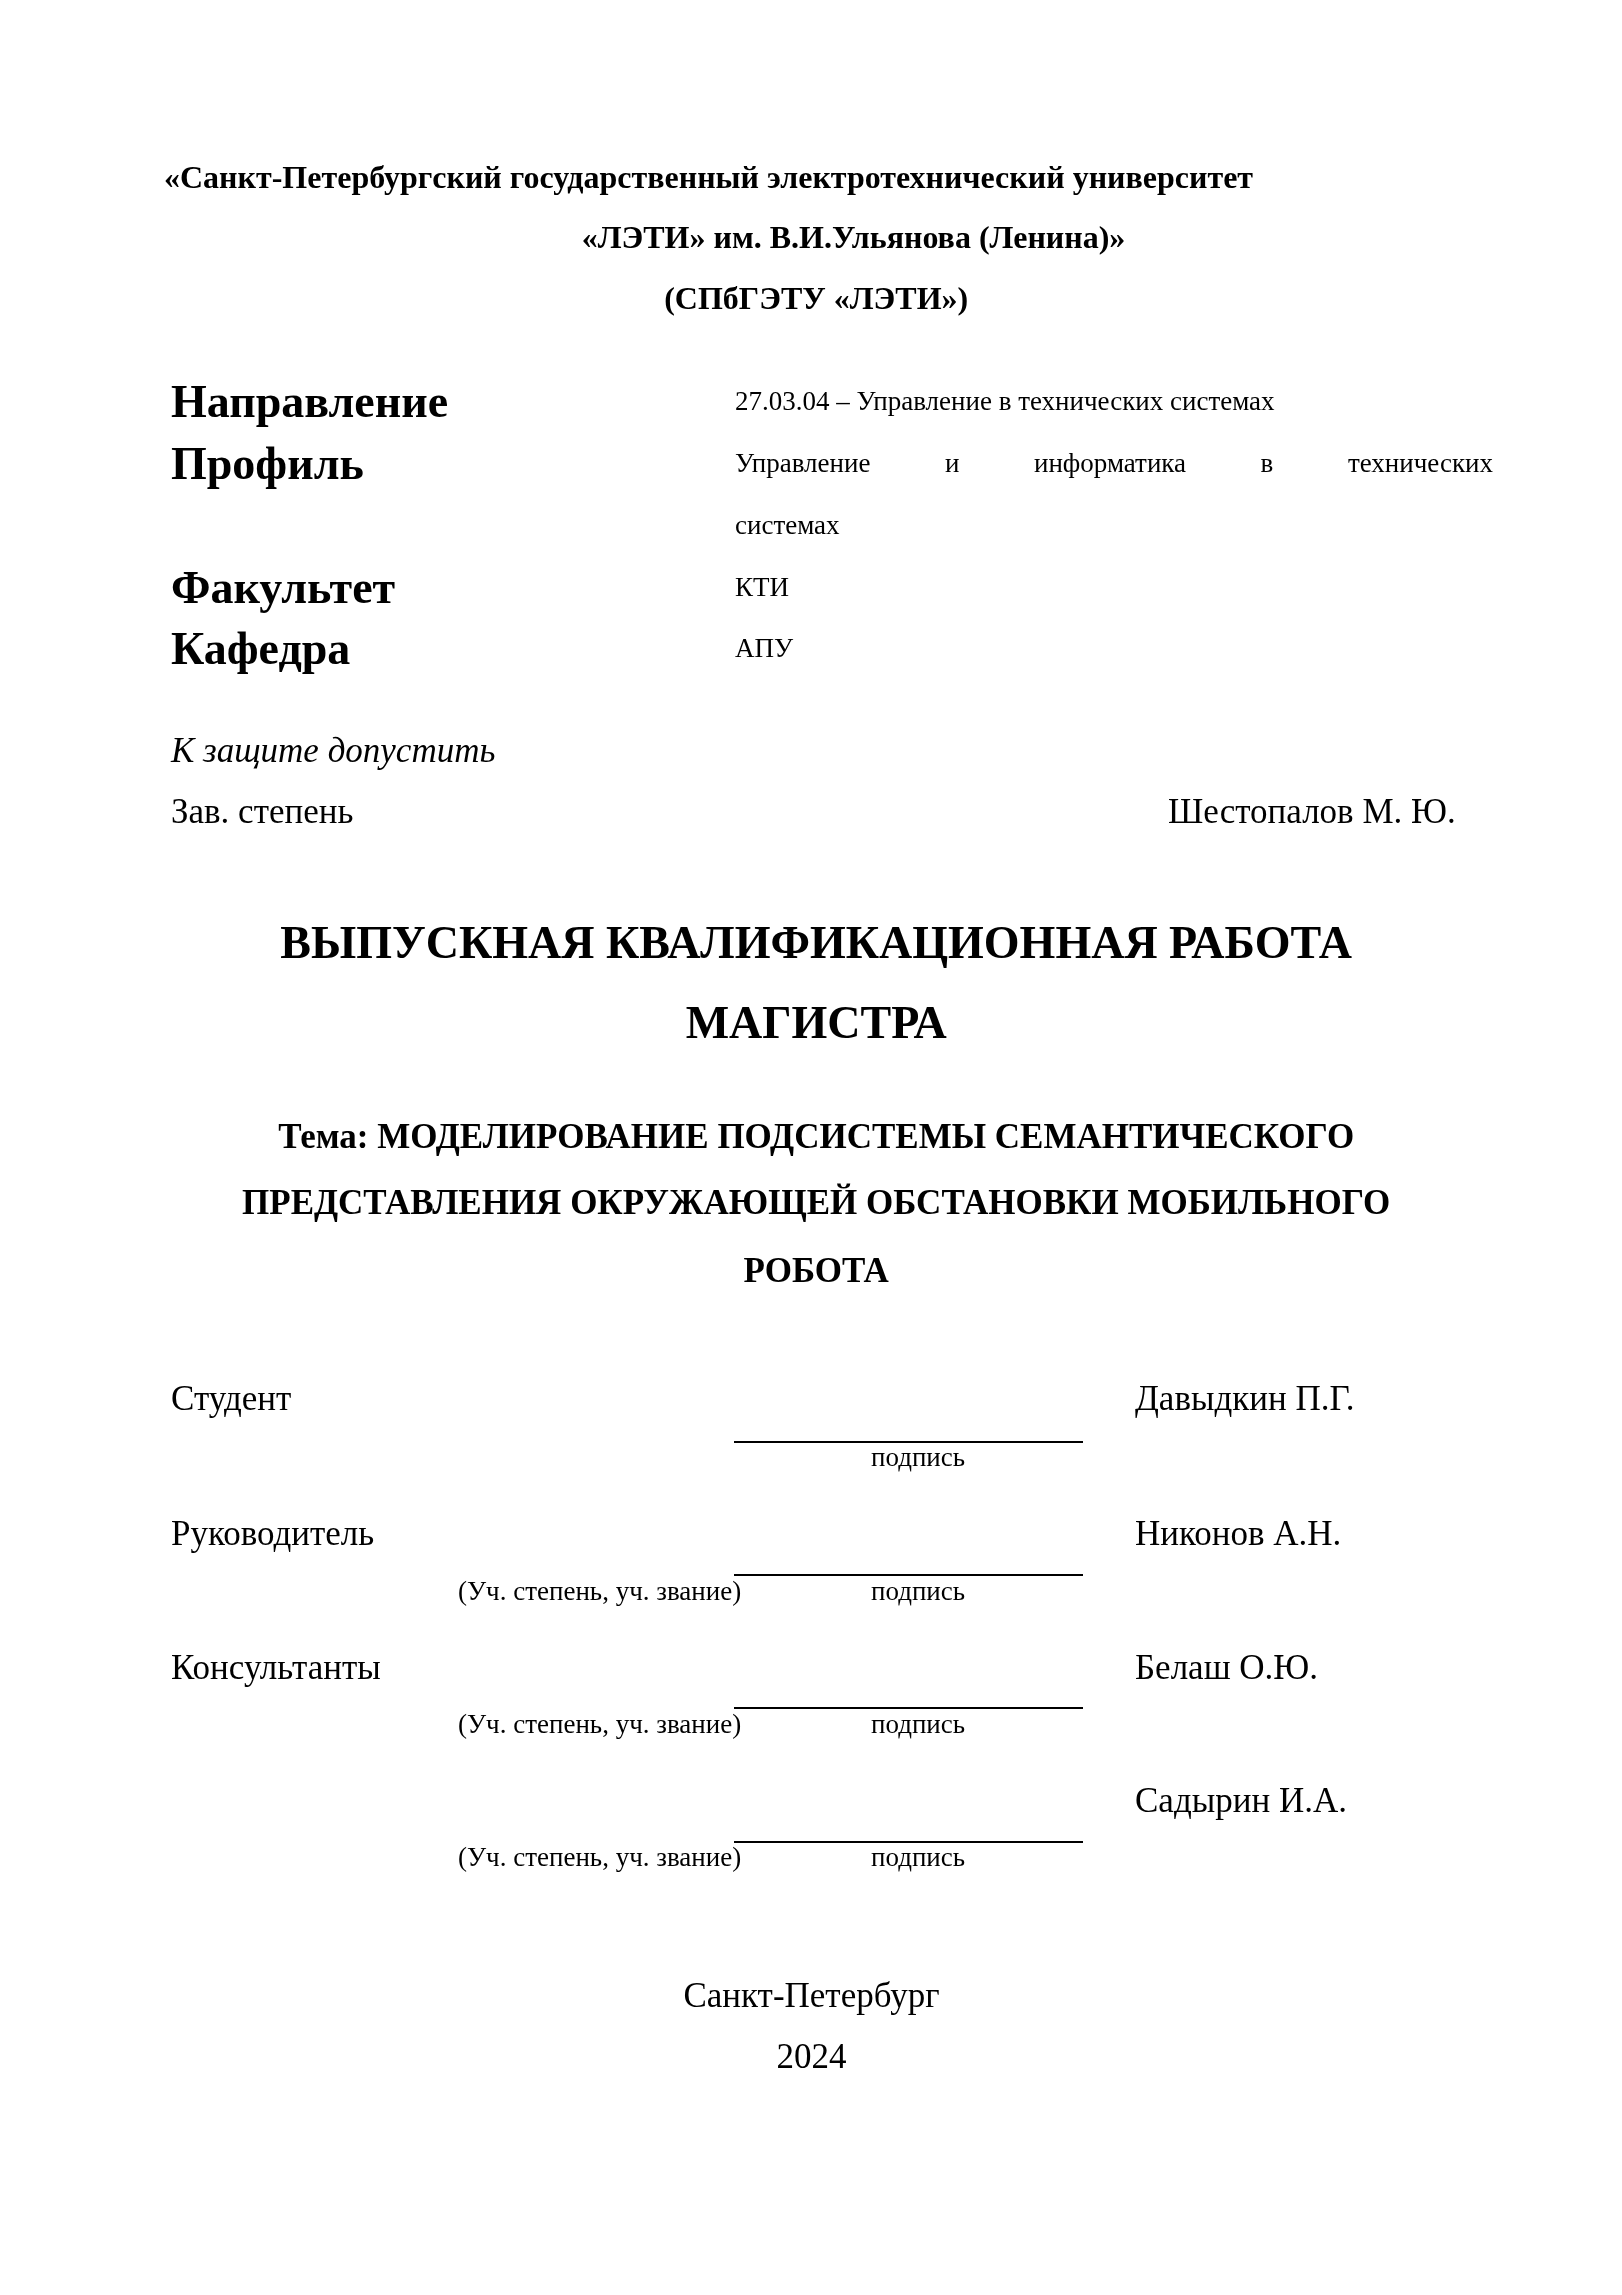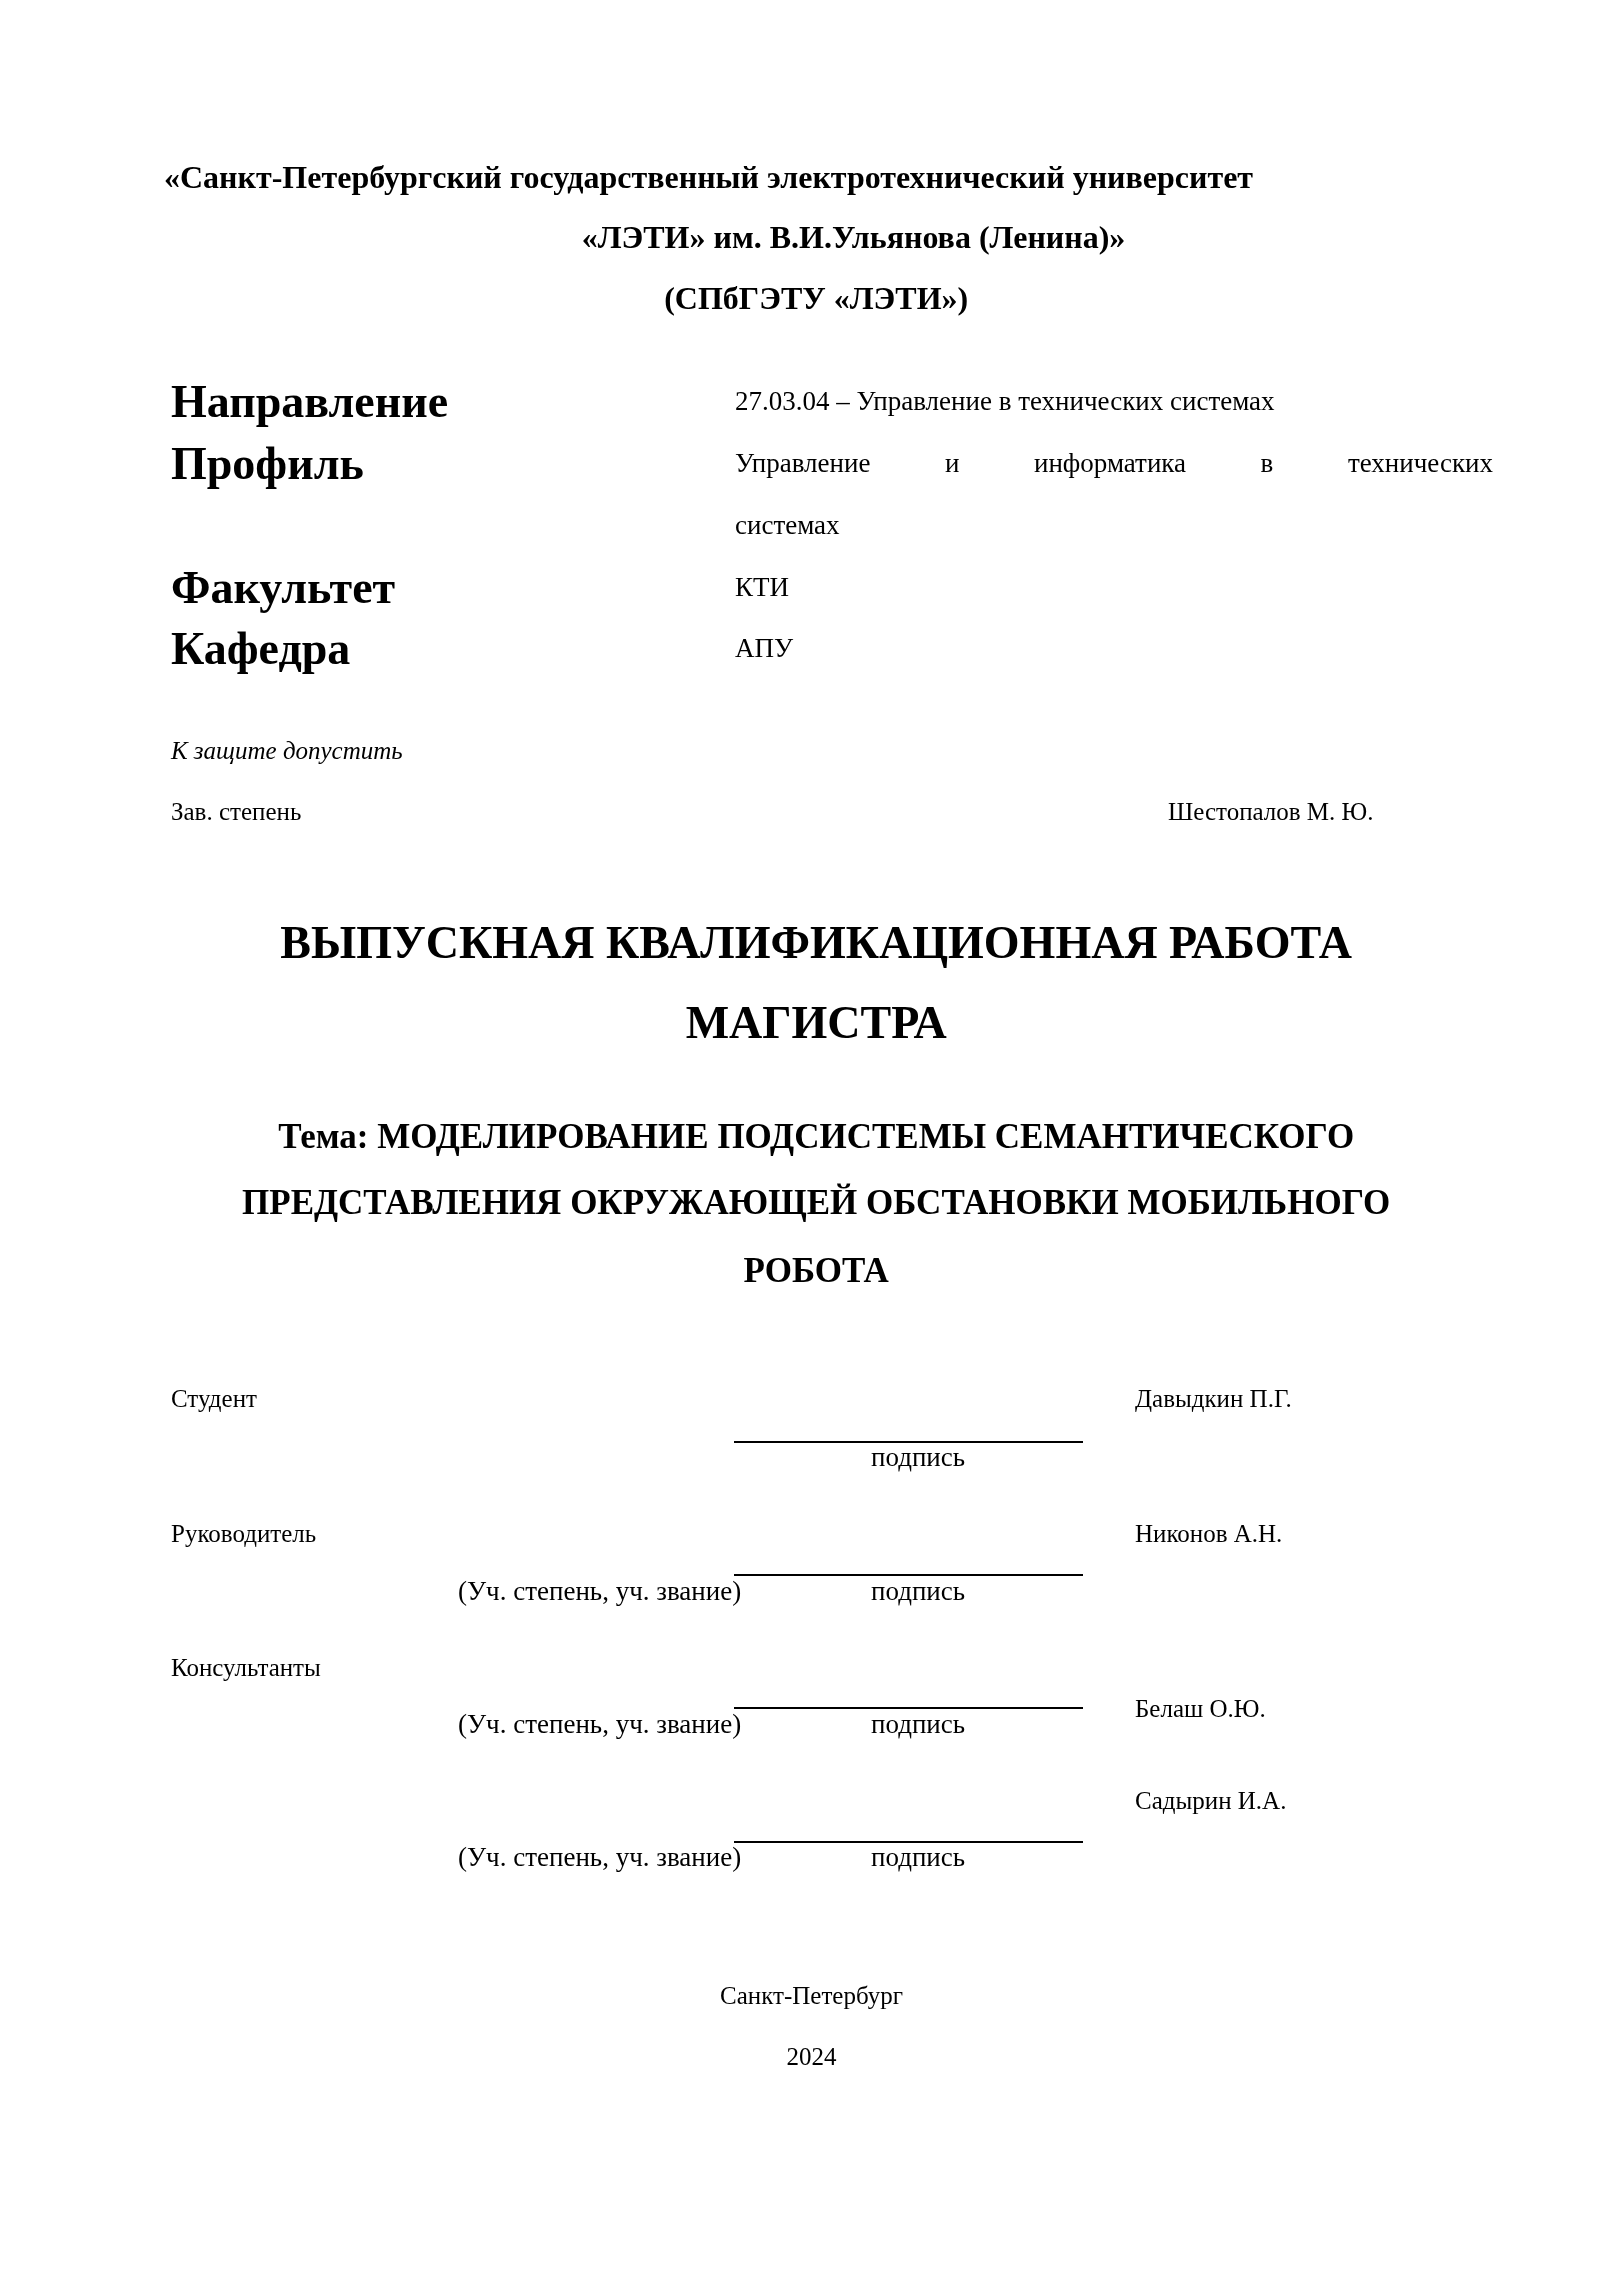--- a/index.html
+++ b/index.html
@@ -5,21 +5,21 @@
   html, body { margin: 0; padding: 0; background: #ffffff; }
   body {
     width: 1623px; height: 2295px; position: relative; overflow: hidden;
     font-family: "Liberation Serif", "DejaVu Serif", serif; color: #000;
   }
   .abs { position: absolute; white-space: nowrap; }
   .center { left: 0; width: 1623px; text-align: center; }
   .hdr { font-weight: bold; font-size: 32px; line-height: 47px; }
   .lbl { font-weight: bold; font-size: 46px; line-height: 47px; left: 171px; }
   .val { font-size: 27px; line-height: 47px; left: 735px; }
-  .txt { font-size: 25px; line-height: 47px; text-align: center; }
+  .txt { font-size: 35px; line-height: 47px; text-align: center; }
   .title { font-weight: bold; font-size: 46px; line-height: 63px; }
   .theme { font-weight: bold; font-size: 35px; line-height: 47px; }
   .sigline { position: absolute; left: 734px; width: 349px; height: 0; border-top: 2.4px solid #000; }
   .small-it { font-size: 27px; line-height: 23.6px; }
   .justify-line {
     display: flex; justify-content: space-between; width: 758px;
   }
 </style>
 </head>
 <body>
@@ -63,21 +63,21 @@
 <div class="sigline" style="top:1441px;"></div>
 <div class="abs small-it" style="left:871px; top:1446px;">подпись</div>
 
 <div class="abs txt" style="left:171px; top:1510px;">Руководитель</div>
 <div class="abs txt" style="left:1135px; top:1510px;">Никонов А.Н.</div>
 <div class="sigline" style="top:1574px;"></div>
 <div class="abs small-it" style="left:458px; top:1580px;">(Уч. степень, уч. звание)</div>
 <div class="abs small-it" style="left:871px; top:1580px;">подпись</div>
 
 <div class="abs txt" style="left:171px; top:1644px;">Консультанты</div>
-<div class="abs txt" style="left:1135px; top:1644px;margin-top:41px;">Белаш О.Ю.</div>
+<div class="abs txt" style="left:1135px; top:1644px;">Белаш О.Ю.</div>
 <div class="sigline" style="top:1707px;"></div>
 <div class="abs small-it" style="left:458px; top:1713px;">(Уч. степень, уч. звание)</div>
 <div class="abs small-it" style="left:871px; top:1713px;">подпись</div>
 
 <div class="abs txt" style="left:1135px; top:1777px;">Садырин И.А.</div>
 <div class="sigline" style="top:1841px;"></div>
 <div class="abs small-it" style="left:458px; top:1846px;">(Уч. степень, уч. звание)</div>
 <div class="abs small-it" style="left:871px; top:1846px;">подпись</div>
 
 <div class="abs txt center" style="top:1972px; left:0;">Санкт-Петербург</div>

